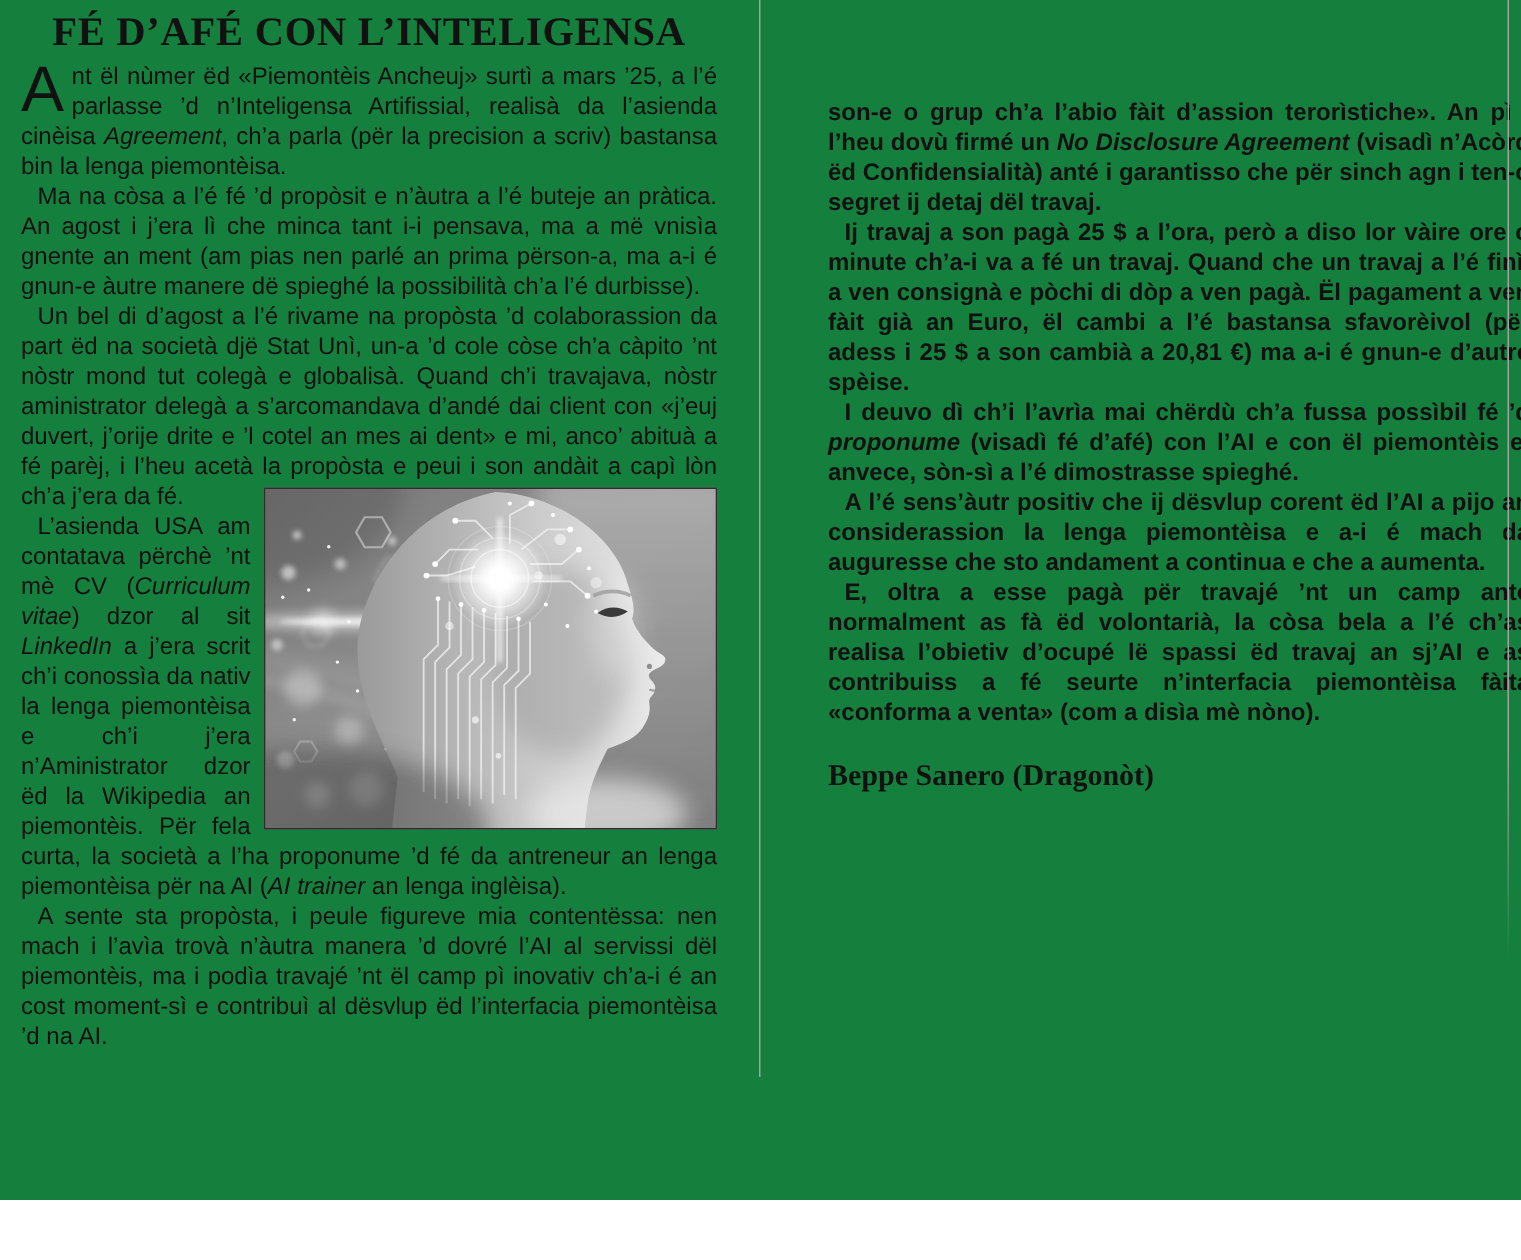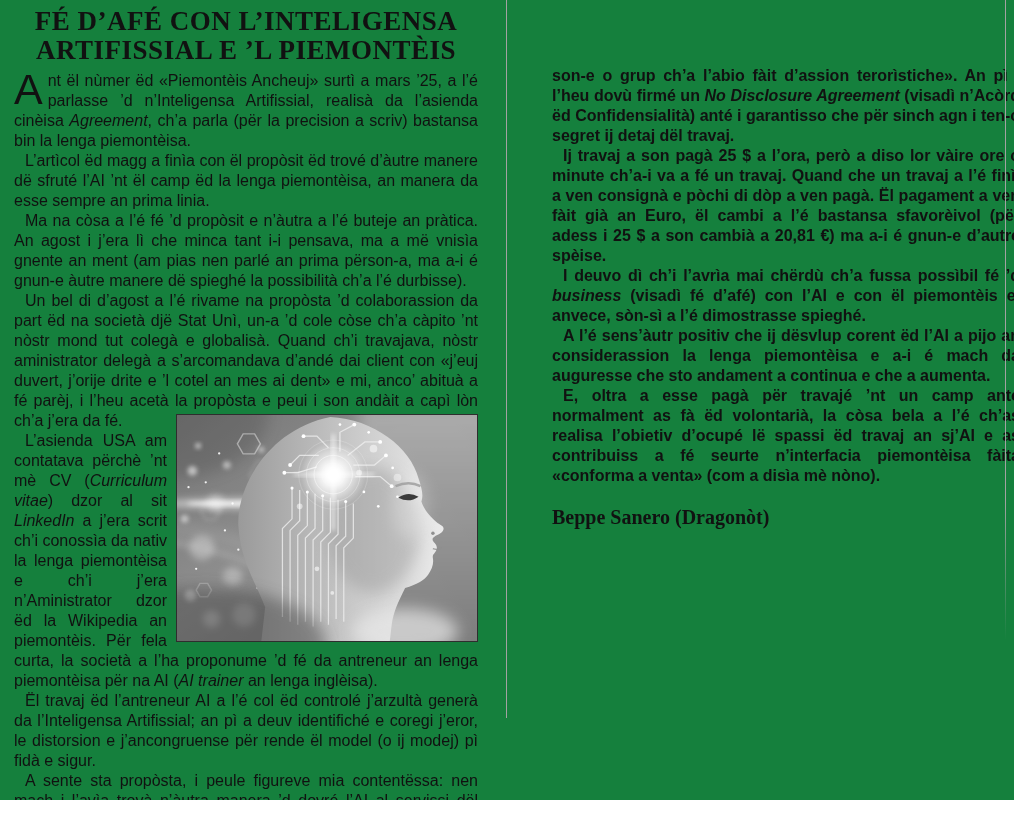--- a/index.html
+++ b/index.html
@@ -54,26 +54,25 @@
     margin-top:19px;
     padding-right:10px;
   }
 </style>
 </head>
 <body>
 
 <div class="page">
 
   <div class="col col-left">
-    <h1 class="title"><span>FÉ D’AFÉ CON L’INTELIGENSA</span><br><span>ARTIFISSIAL E ’L PIEMONTÈIS</span></h1>
+    <h1 class="title"><span>FÉ D’AFÉ CON L’INTELIGENSA</span><br></h1>
 
     <p class="para first"><span class="dropcap">A</span><span>nt ël nùmer ëd «Piemontèis Ancheuj» surtì a mars ’25, a l’é parlasse ’d n’Inteligensa Artifissial, realisà da l’asienda cinèisa </span><i>Agreement</i><span>, ch’a parla (për la precision a scriv) bastansa bin la lenga piemontèisa.</span></p>
 
 
-    <p class="para"><span>L’artìcol ëd magg a finìa con ël propòsit ëd trové d’àutre manere dë sfruté l’AI ’nt ël camp ëd la lenga piemontèisa, an manera da esse sempre an prima linia.</span></p>
 
     <p class="para"><span>Ma na còsa a l’é fé ’d propòsit e n’àutra a l’é buteje an pràtica. An agost i j’era lì che minca tant i-i pensava, ma a më vnisìa gnente an ment (am pias nen parlé an prima përson-a, ma a-i é gnun-e àutre manere dë spieghé la possibilità ch’a l’é durbisse).</span></p>
 
     <p class="para"><span>Un bel di d’agost a l’é rivame na propòsta ’d colaborassion da part ëd na società djë Stat Unì, un-a ’d cole còse ch’a càpito ’nt nòstr mond tut colegà e globalisà. Quand ch’i travajava, nòstr aministrator delegà a s’arcomandava d’andé dai client con «j’euj duvert, j’orije drite e ’l cotel an mes ai dent» e mi, anco’ abituà a fé parèj, i l’heu acetà la propòsta </span><span class="photo">
           <svg viewBox="0 0 313 235" width="300" height="226" preserveAspectRatio="none">
       <defs>
         <linearGradient id="bg" x1="0" y1="0" x2="1" y2="1">
           <stop offset="0" stop-color="#747474"></stop>
           <stop offset=".45" stop-color="#8f8f8f"></stop>
           <stop offset="1" stop-color="#6d6d6d"></stop>
@@ -209,34 +208,33 @@
       <path d="M228,74 Q242,68 254,74" stroke="#9b9b9b" stroke-width="2.5" fill="none" opacity=".8"></path>
       <path d="M231,86 Q241,79 252,85 Q242,92 231,86 Z" fill="#3a3a3a"></path>
       <circle cx="267" cy="123" r="1.8" fill="#7a7a7a" opacity=".8"></circle>
       <path d="M267,139 Q272,141 276,138" stroke="#8e8e8e" stroke-width="1.5" fill="none" opacity=".8"></path>
       <ellipse cx="30" cy="238" rx="125" ry="58" fill="#3f3f3f" opacity=".45" filter="url(#b8)"></ellipse>
     </svg>
         </span><span>e peui i son andàit a capì lòn ch’a j’era da fé.</span></p>
 
     <p class="para"><span>L’asienda USA am contatava përchè ’nt mè CV (</span><i>Curriculum vitae</i><span>) dzor al sit </span><i>LinkedIn</i><span> a j’era scrit ch’i conossìa da nativ la lenga piemontèisa e ch’i j’era n’Aministrator dzor ëd la Wikipedia an piemontèis. Për fela curta, la società a l’ha proponume ’d fé da antreneur an lenga piemontèisa për na AI (</span><i>AI trainer</i><span> an lenga inglèisa).</span></p>
 
-    <p class="para"><span>Ël travaj ëd l’antreneur AI a l’é col ëd controlé j’arzultà generà da l’Inteligensa Artifissial; an pì a deuv identifiché e coregi j’eror, le distorsion e j’ancongruense për rende ël model (o ij modej) pì fidà e sigur.</span></p>
 
     <p class="para"><span>A sente sta propòsta, i peule figureve mia contentëssa: nen mach i l’avìa trovà n’àutra manera ’d dovré l’AI al servissi dël piemontèis, ma i podìa travajé ’nt ël camp pì inovativ ch’a-i é an cost moment-sì e contribuì al dësvlup ëd l’interfacia piemontèisa ’d na AI.</span></p>
 
   </div>
 
   <div class="vrule rule-mid"></div>
 
   <div class="col col-right">
     <p class="para no-indent"><span>son-e o grup ch’a l’abio fàit d’assion terorìstiche». An pì i l’heu dovù firmé un </span><i>No Disclosure Agreement</i><span> (visadì n’Acòrd ëd Confidensialità) anté i garantisso che për sinch agn i ten-o segret ij detaj dël travaj.</span></p>
 
     <p class="para"><span>Ij travaj a son pagà 25 $ a l’ora, però a diso lor vàire ore o minute ch’a-i va a fé un travaj. Quand che un travaj a l’é finì, a ven consignà e pòchi di dòp a ven pagà. Ël pagament a ven fàit già an Euro, ël cambi a l’é bastansa sfavorèivol (për adess i 25 $ a son cambià a 20,81 €) ma a-i é gnun-e d’autre spèise.</span></p>
 
-    <p class="para"><span>I deuvo dì ch’i l’avrìa mai chërdù ch’a fussa possìbil fé ’d </span><i>business</i><span> (visadì fé d’afé) con l’AI e con ël piemontèis e, anvece, sòn-sì a l’é dimostrasse spieghé.</span></p>
+    <p class="para"><span>I deuvo dì ch’i l’avrìa mai chërdù ch’a fussa possìbil fé ’d </span><i>proponume</i><span> (visadì fé d’afé) con l’AI e con ël piemontèis e, anvece, sòn-sì a l’é dimostrasse spieghé.</span></p>
 
     <p class="para"><span>A l’é sens’àutr positiv che ij dësvlup corent ëd l’AI a pijo an considerassion la lenga piemontèisa e a-i é mach da auguresse che sto andament a continua e che a aumenta.</span></p>
 
     <p class="para"><span>E, oltra a esse pagà për travajé ’nt un camp anté normalment as fà ëd volontarià, la còsa bela a l’é ch’as realisa l’obietiv d’ocupé lë spassi ëd travaj an sj’AI e as contribuiss a fé seurte n’interfacia piemontèisa fàita «conforma a venta» (com a disìa mè nòno).</span></p>
 
     <div class="byline">Beppe Sanero (Dragonòt)</div>
   </div>
 
   <div class="vrule rule-right"></div>
 

